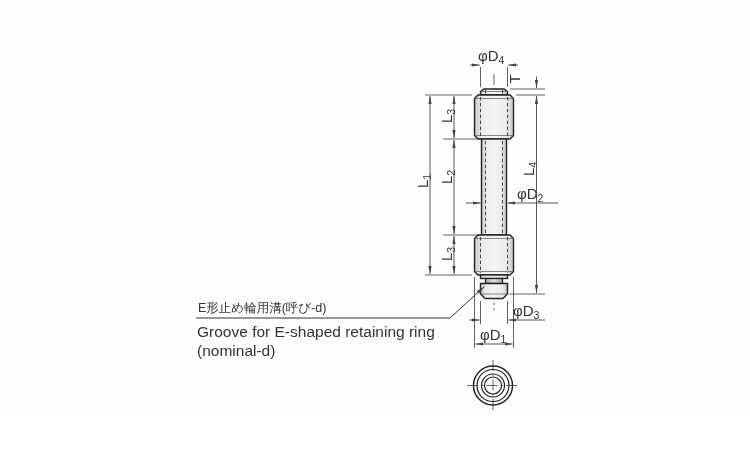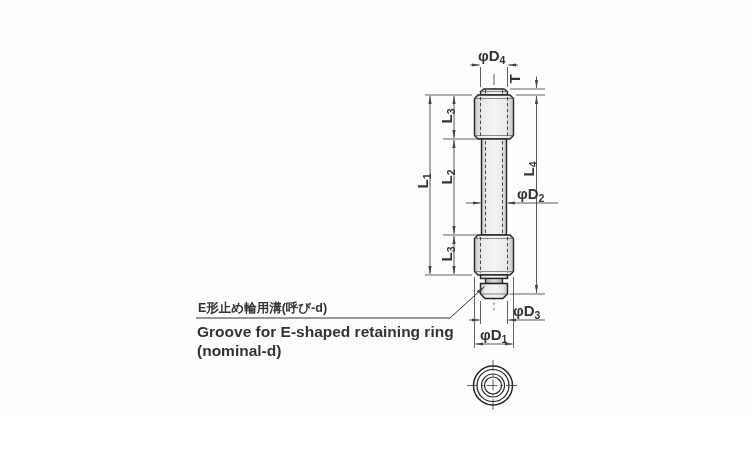--- a/index.html
+++ b/index.html
@@ -1,18 +1,18 @@
 <!DOCTYPE html>
 <html style="--bg: #fefefe; --outline: #232323; --dim: #454545; --ink: #333333; --fill-edge: #c6c6c6; --fill-light: #f4f4f4; --groove-edge: #a8a8a8; --groove-light: #e0e0e0; --ring-fill: #e7e7e7;"><head>
 <meta charset="utf-8">
 <style>
   html,body{margin:0;padding:0;background:#fff;}
   .stage{
     position:relative;width:750px;height:414px;background:var(--bg,#fefefe);
-    font-family:"Liberation Sans","DejaVu Sans",sans-serif;overflow:hidden;font-weight:bold;
+    font-family:"Liberation Sans","DejaVu Sans",sans-serif;overflow:hidden;
   }
   svg{display:block}
   .outline{stroke:var(--outline,#232323);stroke-width:1.4;fill:url(#cylGrad);}
   .outline-thin{stroke:#5a5a5a;stroke-width:0.7;fill:none;}
   .groove{stroke:var(--outline,#232323);stroke-width:1.3;fill:url(#grooveGrad);}
   .hidden-line{stroke:#3c3c3c;stroke-width:0.95;stroke-dasharray:3.5 2.4;fill:none;}
   .centerline{stroke:#3a3a3a;stroke-width:0.8;stroke-dasharray:11 3 2.5 3;fill:none;}
   .dim{stroke:var(--dim,#454545);stroke-width:0.9;fill:none;}
   .ext{stroke:var(--dim,#454545);stroke-width:0.85;fill:none;}
   .leader{stroke:var(--ink,#333333);stroke-width:1;fill:none;}

